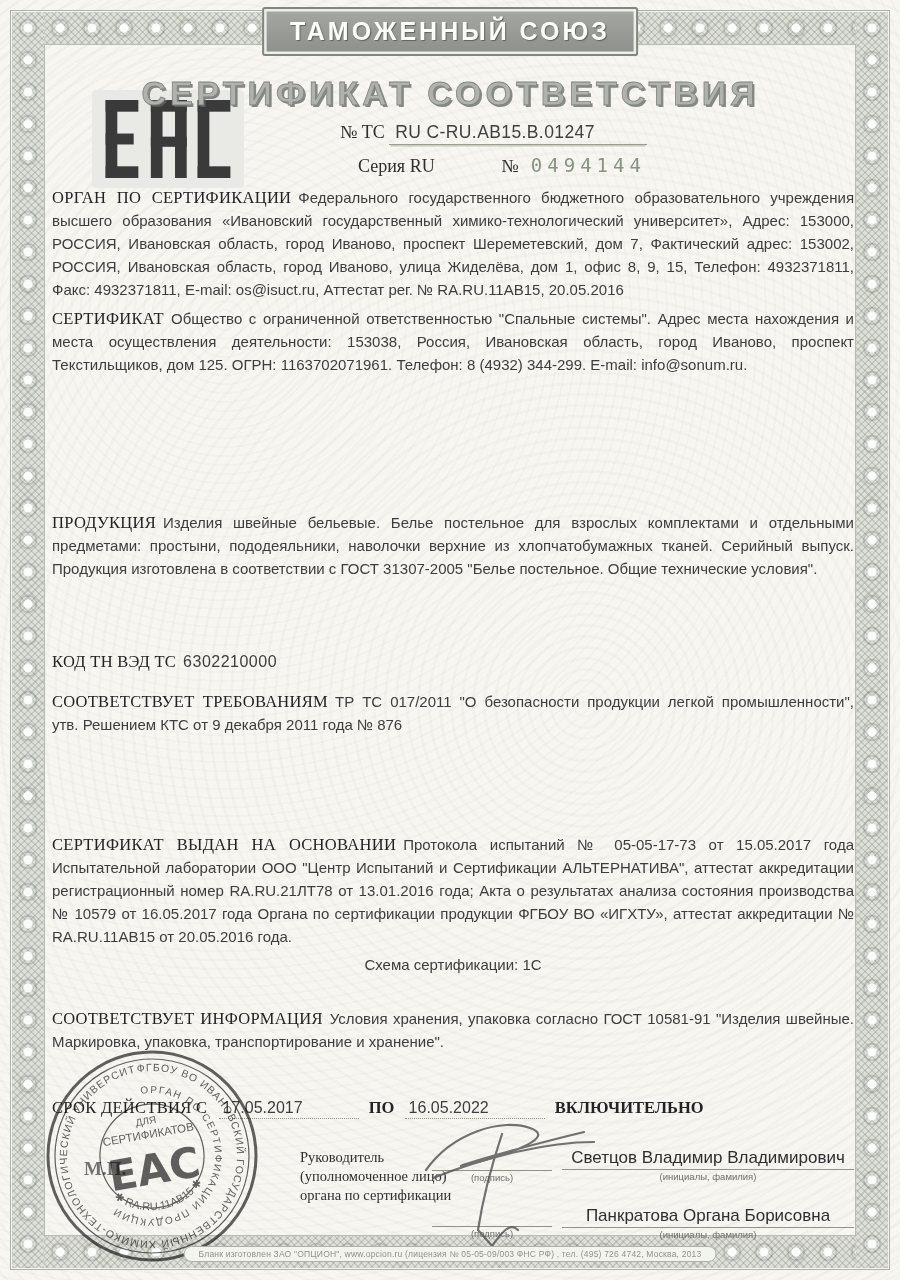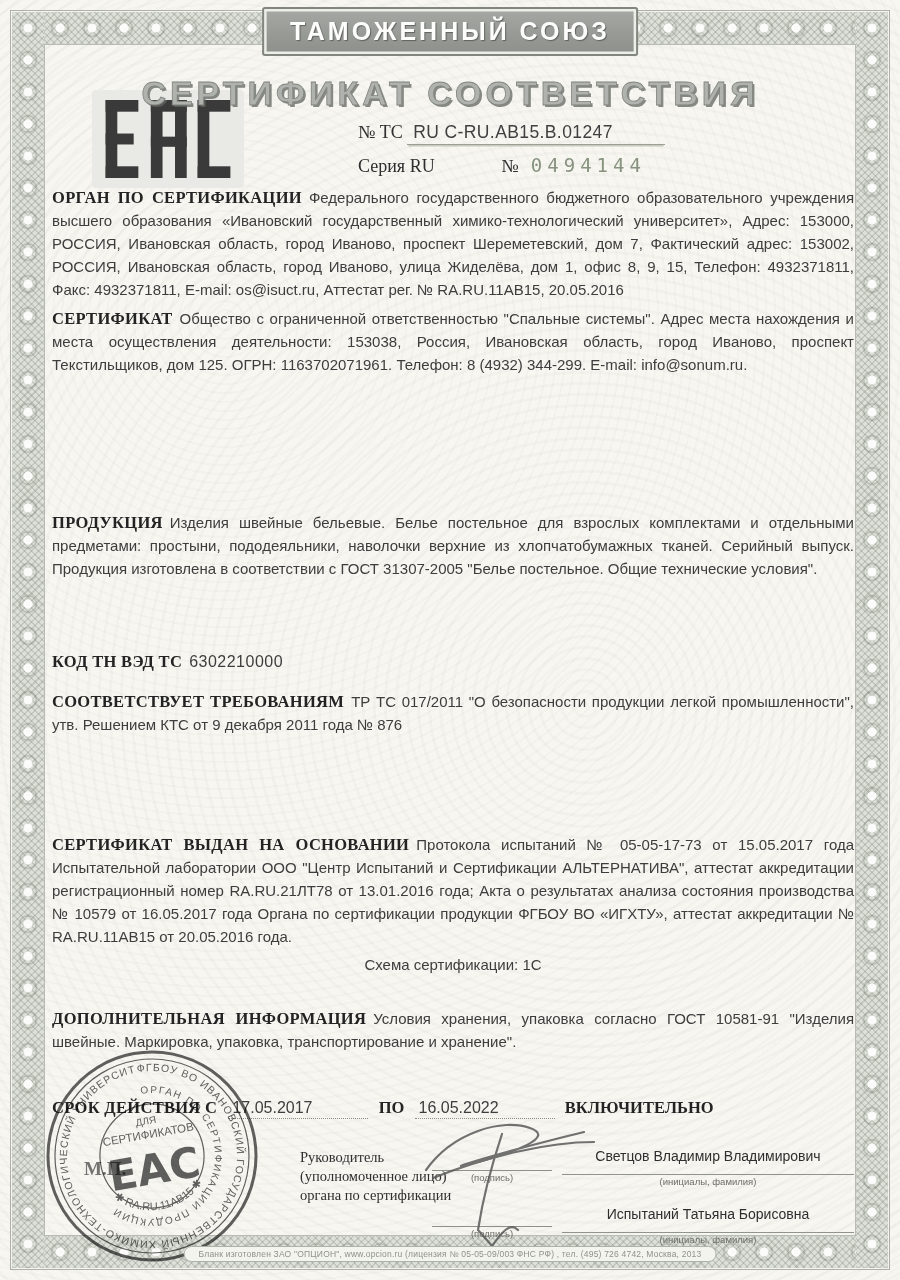--- a/index.html
+++ b/index.html
@@ -43,53 +43,53 @@
   }
   .eac-logo{position:absolute;left:92px;top:90px;width:152px;height:98px;
     background:#e9eae5;border-radius:4px;display:flex;align-items:center;justify-content:center;}
   .cert-title{
     position:absolute;top:74px;left:0;width:100%;text-align:center;
     font-weight:700;font-size:34px;letter-spacing:4px;color:#b0b2ae;
     -webkit-text-stroke:.8px #82847f;
     text-shadow:2px 2px 0 rgba(98,100,95,.75);
     font-family:"Liberation Sans",sans-serif;white-space:nowrap;
   }
-  .numline{position:absolute;left:358px;top:122px;font-family:"Liberation Serif",serif;font-size:18px;color:#2e2e2e;}
+  .numline{position:absolute;left:340px;top:122px;font-family:"Liberation Serif",serif;font-size:18px;color:#2e2e2e;}
   .numline .val{
     font-family:"Liberation Sans",sans-serif;font-size:17.5px;color:#3f3f3f;letter-spacing:.4px;
     border-bottom:1.5px solid #9ba093;padding:0 52px 2px 6px;
     box-shadow:0 3px 0 -1.5px rgba(155,160,147,.5);
   }
   .seriesline{position:absolute;left:358px;top:154px;font-family:"Liberation Serif",serif;font-size:18px;color:#2e2e2e;}
   .seriesline .no{margin-left:62px;}
   .seriesline .serial{
     font-family:"DejaVu Sans Mono",monospace;font-size:19px;letter-spacing:5px;color:#87937f;margin-left:8px;
   }
   
   .sec{position:absolute;left:52px;width:802px;text-align:justify;
     font-size:15px;line-height:23px;color:#3d3d3d;}
-  .lbl{font-family:"Liberation Serif",serif;font-weight:700;font-size:16.5px;color:#232323;
+  .lbl{font-family:"Liberation Serif",serif;font-weight:400;font-size:16.5px;color:#232323;
     letter-spacing:.3px;padding-right:7px;}
   .plain{text-align:left;}
   .scheme{margin-top:5px;text-align:center;}
   .codeval{font-size:16px;letter-spacing:.5px;}
   
   .validity{position:absolute;left:52px;top:1098px;width:802px;font-size:15px;color:#3d3d3d;}
   .validity .date{border-bottom:1.5px dotted #8b8f85;padding:0 56px 2px 4px;font-size:16px;}
   .validity .mid{font-family:"Liberation Serif",serif;font-weight:700;font-size:16.5px;color:#232323;margin:0 6px;}
   
   .sigrow{position:absolute;font-size:14.5px;color:#2f2f2f;}
   .sigrow .role{position:absolute;left:0;top:0;width:165px;font-family:"Liberation Serif",serif;font-size:14.5px;line-height:19px;}
   .row1{left:300px;top:1148px;width:554px;height:70px;}
   .row2{left:300px;top:1198px;width:554px;height:70px;}
   .sigcol{position:absolute;left:132px;top:8px;width:120px;text-align:center;}
   .sigline{display:block;border-bottom:1px solid #8d9186;height:14px;}
   .caption{font-size:9.5px;color:#6e6e6a;margin-top:1px;}
   .namecol{position:absolute;left:262px;top:0;width:292px;text-align:center;}
-  .name{display:block;font-size:14px;color:#2e2e2e;border-bottom:1px solid #90948a;padding-bottom:10px;white-space:nowrap;}
+  .name{display:block;font-size:17px;color:#2e2e2e;border-bottom:1px solid #90948a;padding-bottom:1px;white-space:nowrap;}
   .mp{position:absolute;left:84px;top:1158px;font-family:"Liberation Serif",serif;font-weight:700;
       font-size:19px;color:rgba(45,45,45,.65);}
   
   .stamp{position:absolute;left:42px;top:1046px;width:220px;height:220px;transform:rotate(-10deg);
     opacity:.88;mix-blend-mode:multiply;}
   
   .scribble{position:absolute;left:398px;top:1112px;width:210px;height:150px;}
   
   .footer{
     position:absolute;left:50%;bottom:18px;transform:translateX(-50%);
@@ -165,21 +165,21 @@
   <div class="sec" style="top:690px">
     <span class="lbl">СООТВЕТСТВУЕТ ТРЕБОВАНИЯМ</span><span>ТР ТС 017/2011    "О безопасности продукции легкой промышленности", утв. Решением КТС от 9 декабря 2011 года № 876</span>
   </div>
 
   <div class="sec" style="top:833px">
     <span class="lbl">СЕРТИФИКАТ ВЫДАН НА ОСНОВАНИИ</span><span>Протокола испытаний № 05-05-17-73 от 15.05.2017 года Испытательной лаборатории ООО "Центр Испытаний и Сертификации АЛЬТЕРНАТИВА", аттестат аккредитации регистрационный номер RA.RU.21ЛТ78 от 13.01.2016 года; Акта о результатах анализа состояния производства № 10579 от 16.05.2017 года Органа по сертификации продукции ФГБОУ ВО «ИГХТУ», аттестат аккредитации № RA.RU.11АВ15 от 20.05.2016 года.</span>
     <div class="scheme">Схема сертификации: 1С</div>
   </div>
 
   <div class="sec" style="top:1007px">
-    <span class="lbl">ДОПОЛНИТЕЛЬНАЯ ИНФОРМАЦИЯ</span><span>Условия хранения, упаковка согласно ГОСТ 10581-91 "Изделия швейные. Маркировка, упаковка, транспортирование и хранение".</span>
+    <span class="lbl">СООТВЕТСТВУЕТ ИНФОРМАЦИЯ</span><span>Условия хранения, упаковка согласно ГОСТ 10581-91 "Изделия швейные. Маркировка, упаковка, транспортирование и хранение".</span>
   </div>
 
   <div class="validity">
     <span class="lbl">СРОК ДЕЙСТВИЯ С</span>
     <span class="date">17.05.2017</span>
     <span class="mid">ПО</span>
     <span class="date">16.05.2022</span>
     <span class="mid">ВКЛЮЧИТЕЛЬНО</span>
   </div>
 
@@ -196,21 +196,21 @@
       <div class="caption">(инициалы, фамилия)</div>
     </div>
   </div>
 
   <div class="sigrow row2">
     <div class="sigcol" style="top:14px">
       <span class="sigline"></span>
       <div class="caption">(подпись)</div>
     </div>
     <div class="namecol" style="top:8px">
-      <span class="name">Испытаний Татьяна Борисовна</span>
+      <span class="name">Панкратова Органа Борисовна</span>
       <div class="caption">(инициалы, фамилия)</div>
     </div>
   </div>
 
   <svg class="scribble" viewBox="0 0 210 150">
     <g fill="none" stroke="#5a5a5a" stroke-width="2.2" stroke-linecap="round" opacity=".85">
       <path d="M28,58 C55,20 105,6 132,16 C158,25 118,40 72,52 C40,60 96,42 186,20"></path>
       <path d="M35,66 C90,44 150,30 196,30"></path>
       <path d="M104,22 C92,58 84,92 80,118 L94,134 C104,120 112,110 120,118"></path>
     </g>

